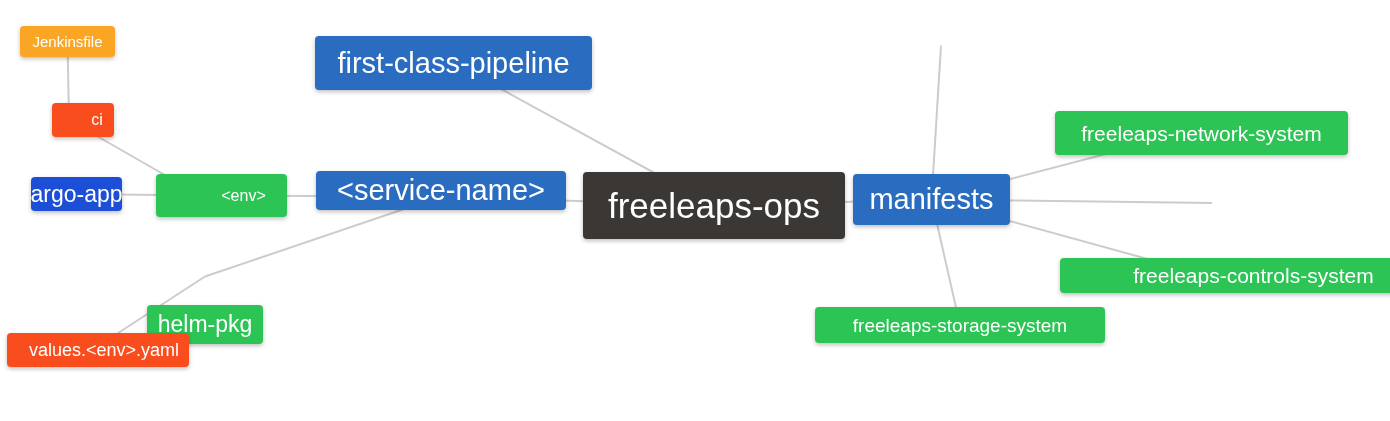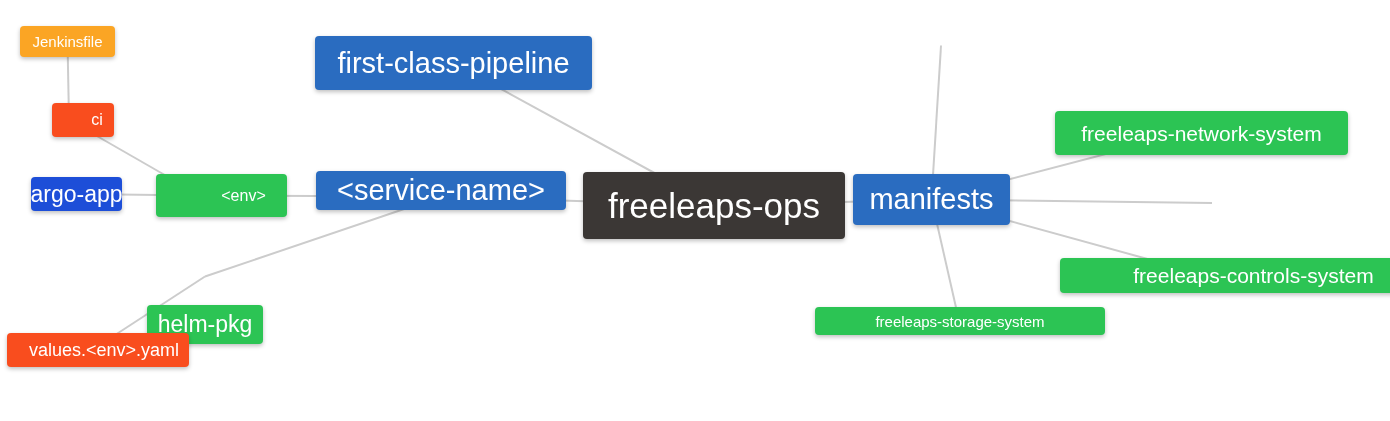--- a/index.html
+++ b/index.html
@@ -46,18 +46,18 @@
       <line x1="931.5" y1="199.5" x2="960" y2="325" stroke="#cccccc" stroke-width="2"></line>
     </svg>
     <div class="node" style="left: 583px; top: 172px; width: 262px; height: 67px; background: rgb(59, 55, 53); color: rgb(255, 255, 255); font-size: 35px;">freeleaps-ops</div>
     <div class="node" style="left: 315px; top: 36px; width: 277px; height: 54px; background: rgb(42, 108, 192); color: rgb(255, 255, 255); font-size: 29px;">first-class-pipeline</div>
     <div class="node" style="left: 316px; top: 171px; width: 250px; height: 39px; background: rgb(42, 108, 192); color: rgb(255, 255, 255); font-size: 29px;">&lt;service-name&gt;</div>
     <div class="node" style="left: 853px; top: 174px; width: 157px; height: 51px; background: rgb(42, 108, 192); color: rgb(255, 255, 255); font-size: 29px;">manifests</div>
     <div class="node" style="left: 156px; top: 174px; width: 87px; height: 43px; background: rgb(44, 196, 84); color: rgb(255, 255, 255); font-size: 16px; padding-left: 44px;">&lt;env&gt;</div>
     <div class="node" style="left: 147px; top: 257px; width: 116px; height: 39px; background: rgb(44, 196, 84); color: rgb(255, 255, 255); font-size: 23px; margin-top: 48px;">helm-pkg</div>
     <div class="node" style="left: 1055px; top: 111px; width: 293px; height: 44px; background: rgb(44, 196, 84); color: rgb(255, 255, 255); font-size: 21px;">freeleaps-network-system</div>
     <div class="node" style="left: 1060px; top: 258px; width: 295px; height: 35px; background: rgb(44, 196, 84); color: rgb(255, 255, 255); font-size: 21px; padding-left: 46px;">freeleaps-controls-system</div>
-    <div class="node" style="left: 815px; top: 307px; width: 290px; height: 28px; background: rgb(44, 196, 84); color: rgb(255, 255, 255); font-size: 15px;">freeleaps-storage-system</div>
+    <div class="node" style="left: 815px; top: 307px; width: 290px; height: 36px; background: rgb(44, 196, 84); color: rgb(255, 255, 255); font-size: 19px;">freeleaps-storage-system</div>
     <div class="node" style="left: 20px; top: 26px; width: 95px; height: 31px; background: rgb(251, 165, 36); color: rgb(255, 255, 255); font-size: 15px;">Jenkinsfile</div>
     <div class="node" style="left: 52px; top: 103px; width: 34px; height: 34px; background: rgb(249, 77, 30); color: rgb(255, 255, 255); font-size: 16px; padding-left: 28px;">ci</div>
     <div class="node" style="left: 31px; top: 177px; width: 91px; height: 34px; background: #1d4ed8; color: rgb(255, 255, 255); font-size: 23px;">argo-app</div>
     <div class="node" style="left: 7px; top: 333px; width: 170px; height: 34px; background: rgb(249, 77, 30); color: rgb(255, 255, 255); font-size: 18px; padding-left: 12px;">values.&lt;env&gt;.yaml</div>
   </div>
 
 </body></html>

